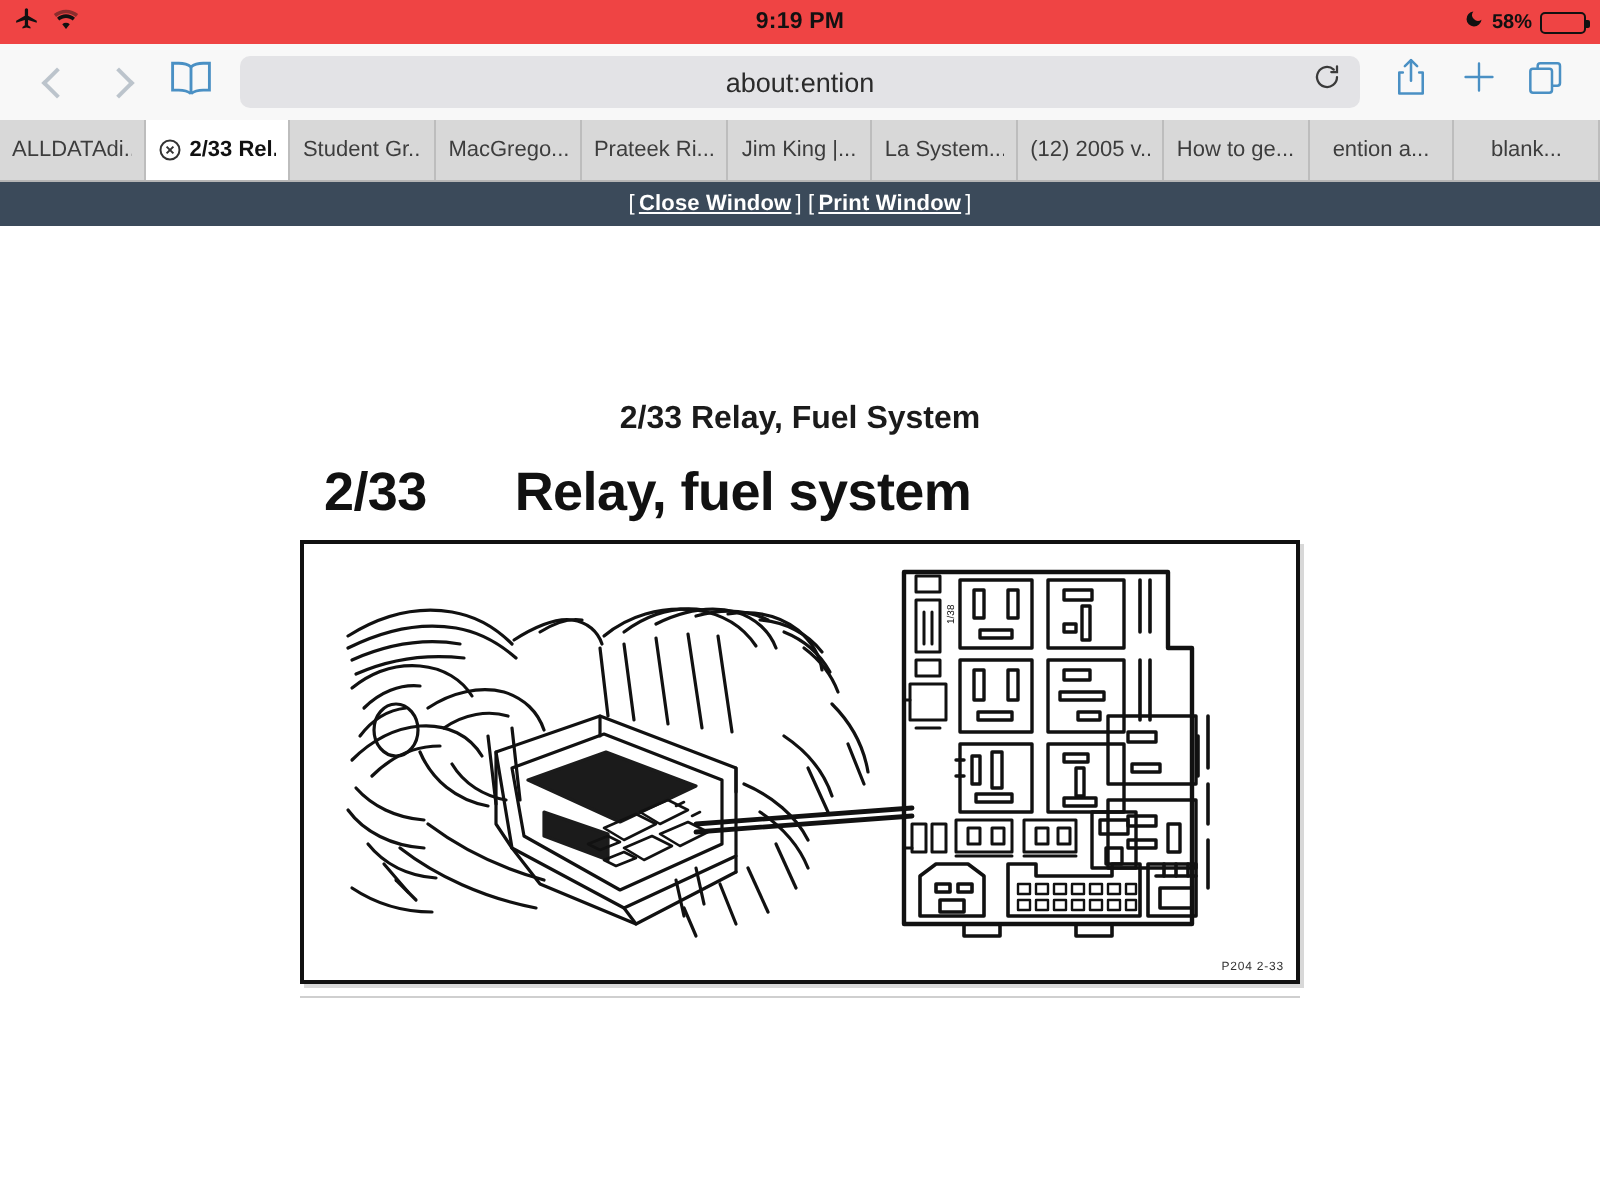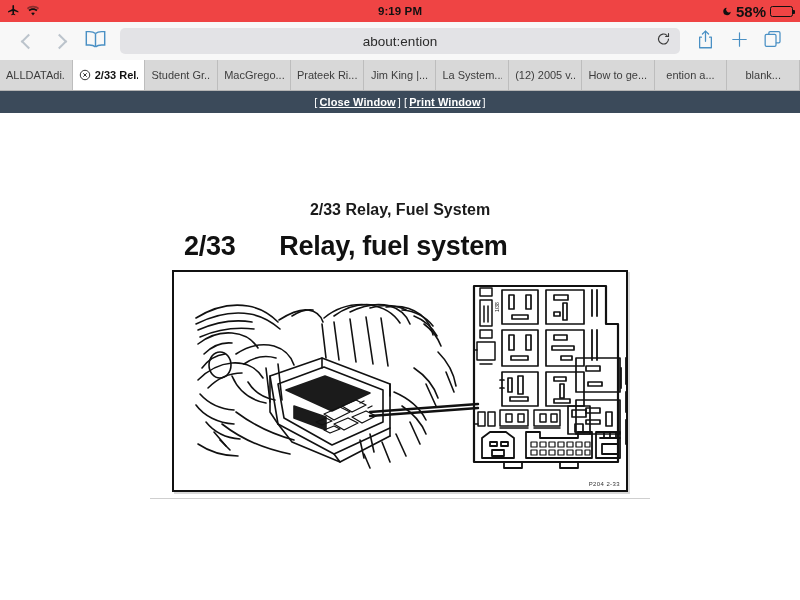--- a/index.html
+++ b/index.html
@@ -47,21 +47,21 @@
     font-weight: bold;
     letter-spacing: 0.1px;
     color: #111;
   }
   .status-right {
     position: absolute;
     right: 7px;
     display: flex;
     align-items: center;
     gap: 4px;
-    font-size: 15px;
+    font-size: 10px;
     font-weight: bold;
     color: #111;
   }
   .battery {
     width: 23px;
     height: 11px;
     border: 1.2px solid #111;
     border-radius: 2.5px;
     position: relative;
     box-sizing: border-box;
@@ -211,21 +211,21 @@
   .doc-title {
     margin-top: 88px;
     text-align: center;
     font-size: 16px;
     font-weight: bold;
     color: #1b1b1b;
   }
 
   .figure {
     margin: 12px auto 0 auto;
-    width: 456px;
+    width: 500px;
   }
   .fig-heading {
     display: flex;
     align-items: baseline;
     gap: 44px;
     font-size: 27px;
     font-weight: bold;
     color: #111;
     letter-spacing: -0.3px;
     margin-left: 12px;

